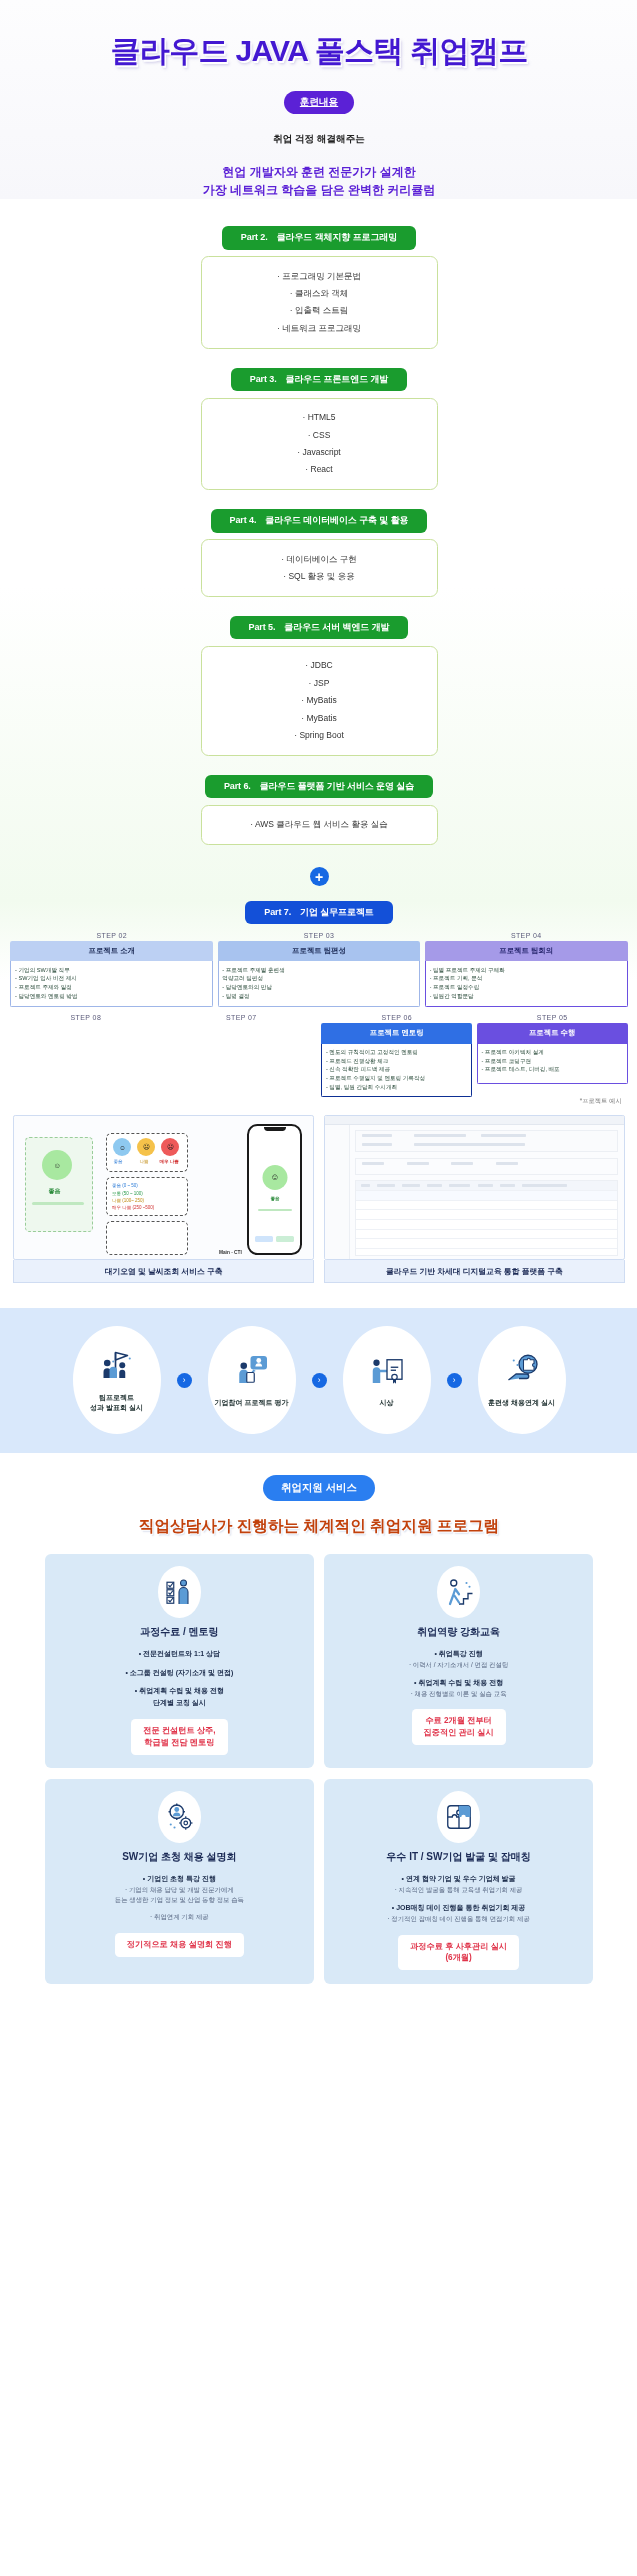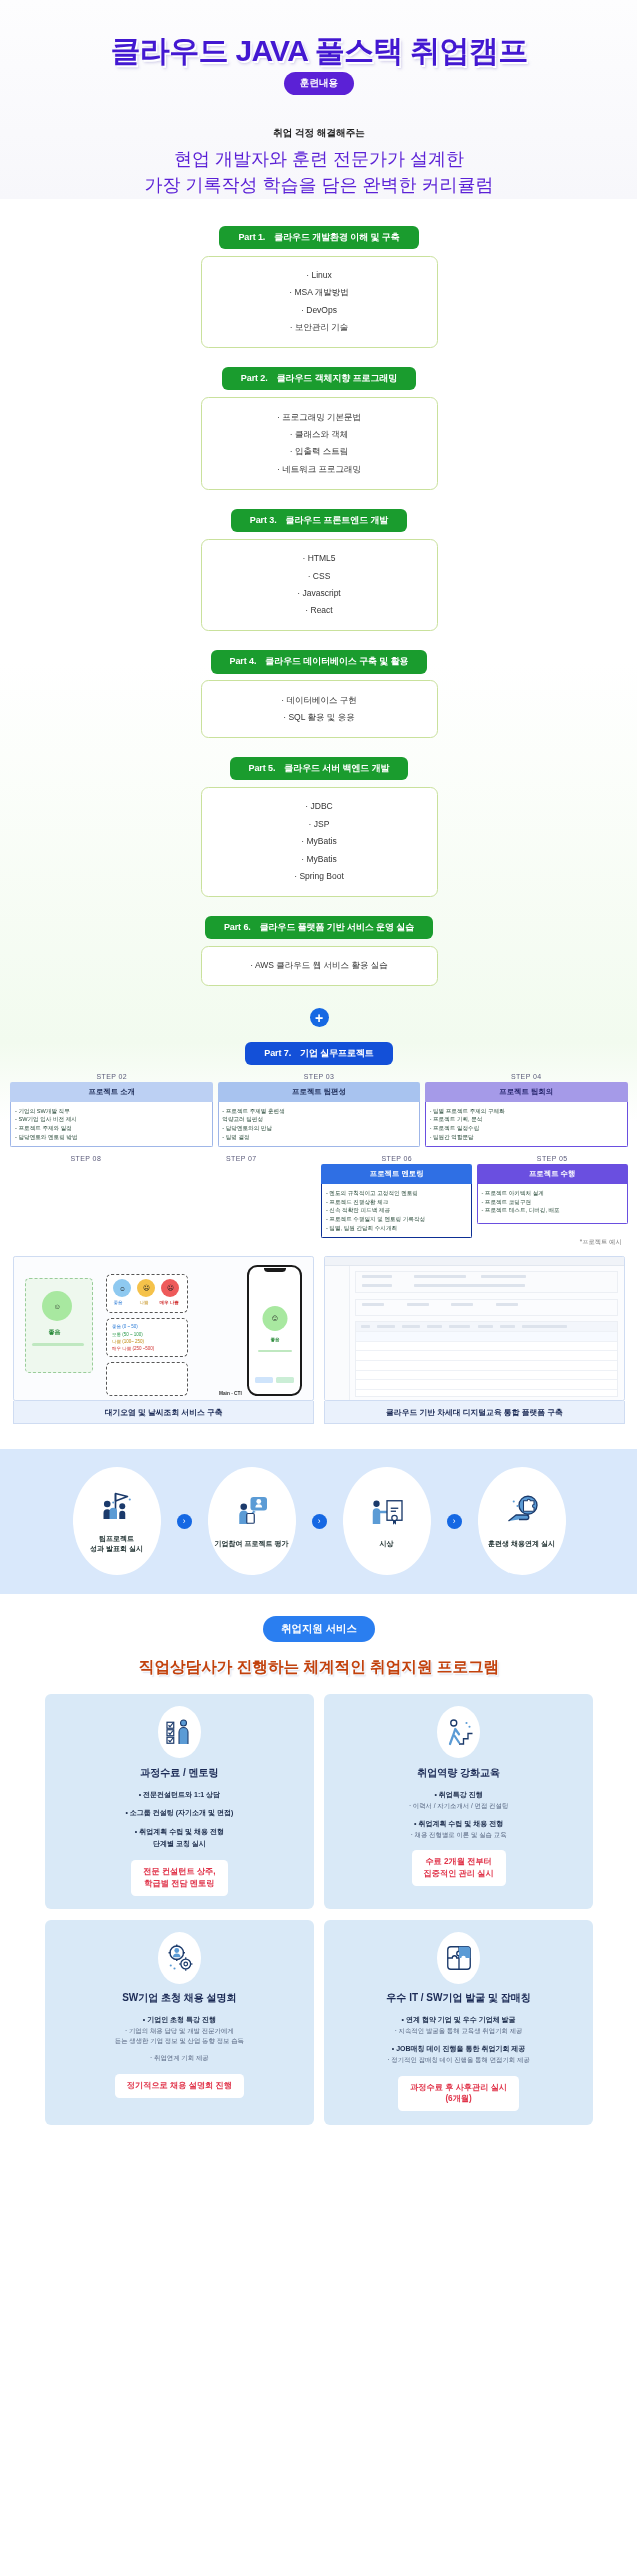--- a/index.html
+++ b/index.html
@@ -19,38 +19,40 @@
   }
   .hero-title {
     font-size: 30px;
     font-weight: bold;
     color: #4318d1;
     letter-spacing: -0.7px;
     text-shadow: 1.5px 2.2px 0 #ffffff, 2.2px 3px 3px rgba(120,110,190,.35);
   }
   .badge-pill {
     display: inline-block;
+    margin-top: 19px;
     background: #5b21d6;
     color: #fff;
     font-size: 9.6px;
     font-weight: bold;
     padding: 5.2px 16.3px;
     border-radius: 15px;
+    text-decoration: underline;
   }
   .lead-sub {
-    margin-top: 32px;
+    margin-top: 19px;
     font-size: 9.6px;
     font-weight: bold;
     color: #222;
   }
   .lead-main {
-    margin-top: 6px;
-    font-size: 18px;
+    margin-top: 18px;
+    font-size: 12px;
     line-height: 1.45;
-    font-weight: normal;
+    font-weight: bold;
     color: #5b21d6;
   }
 
   
   .curriculum {
     background: linear-gradient(180deg,#ffffff 0%,#ffffff 55%,#f2fbef 100%);
     padding: 27px 0 7.4px;
   }
   .part { width: 638px; text-align: center; margin-bottom: 19px; }
   .part-head {
@@ -209,37 +211,26 @@
 <body>
 
 <div class="page">
 
   <section class="hero">
     <h1 class="hero-title">클라우드 JAVA 풀스택 취업캠프</h1>
     <div class="badge-pill">훈련내용</div>
     <div class="lead-sub">취업 걱정 해결해주는</div>
     <div class="lead-main">
       <div>현업 개발자와 훈련 전문가가 설계한</div>
-      <div>가장 기록작성 학습을 담은 완벽한 커리큘럼</div>
+      <div>가장 네트워크 학습을 담은 완벽한 커리큘럼</div>
     </div>
   </section>
 
   <section class="curriculum">
 
-    <div class="part">
-      <div class="part-head">
-        <span class="pno">Part 1.</span><span>클라우드 개발환경 이해 및 구축</span>
-      </div>
-      <ul class="part-box">
-        <li>· Linux</li>
-        <li>· MSA 개발방법</li>
-        <li>· DevOps</li>
-        <li>· 보안관리 기술</li>
-      </ul>
-    </div>
 
     <div class="part">
       <div class="part-head">
         <span class="pno">Part 2.</span><span>클라우드 객체지향 프로그래밍</span>
       </div>
       <ul class="part-box">
         <li>· 프로그래밍 기본문법</li>
         <li>· 클래스와 객체</li>
         <li>· 입출력 스트림</li>
         <li>· 네트워크 프로그래밍</li>

